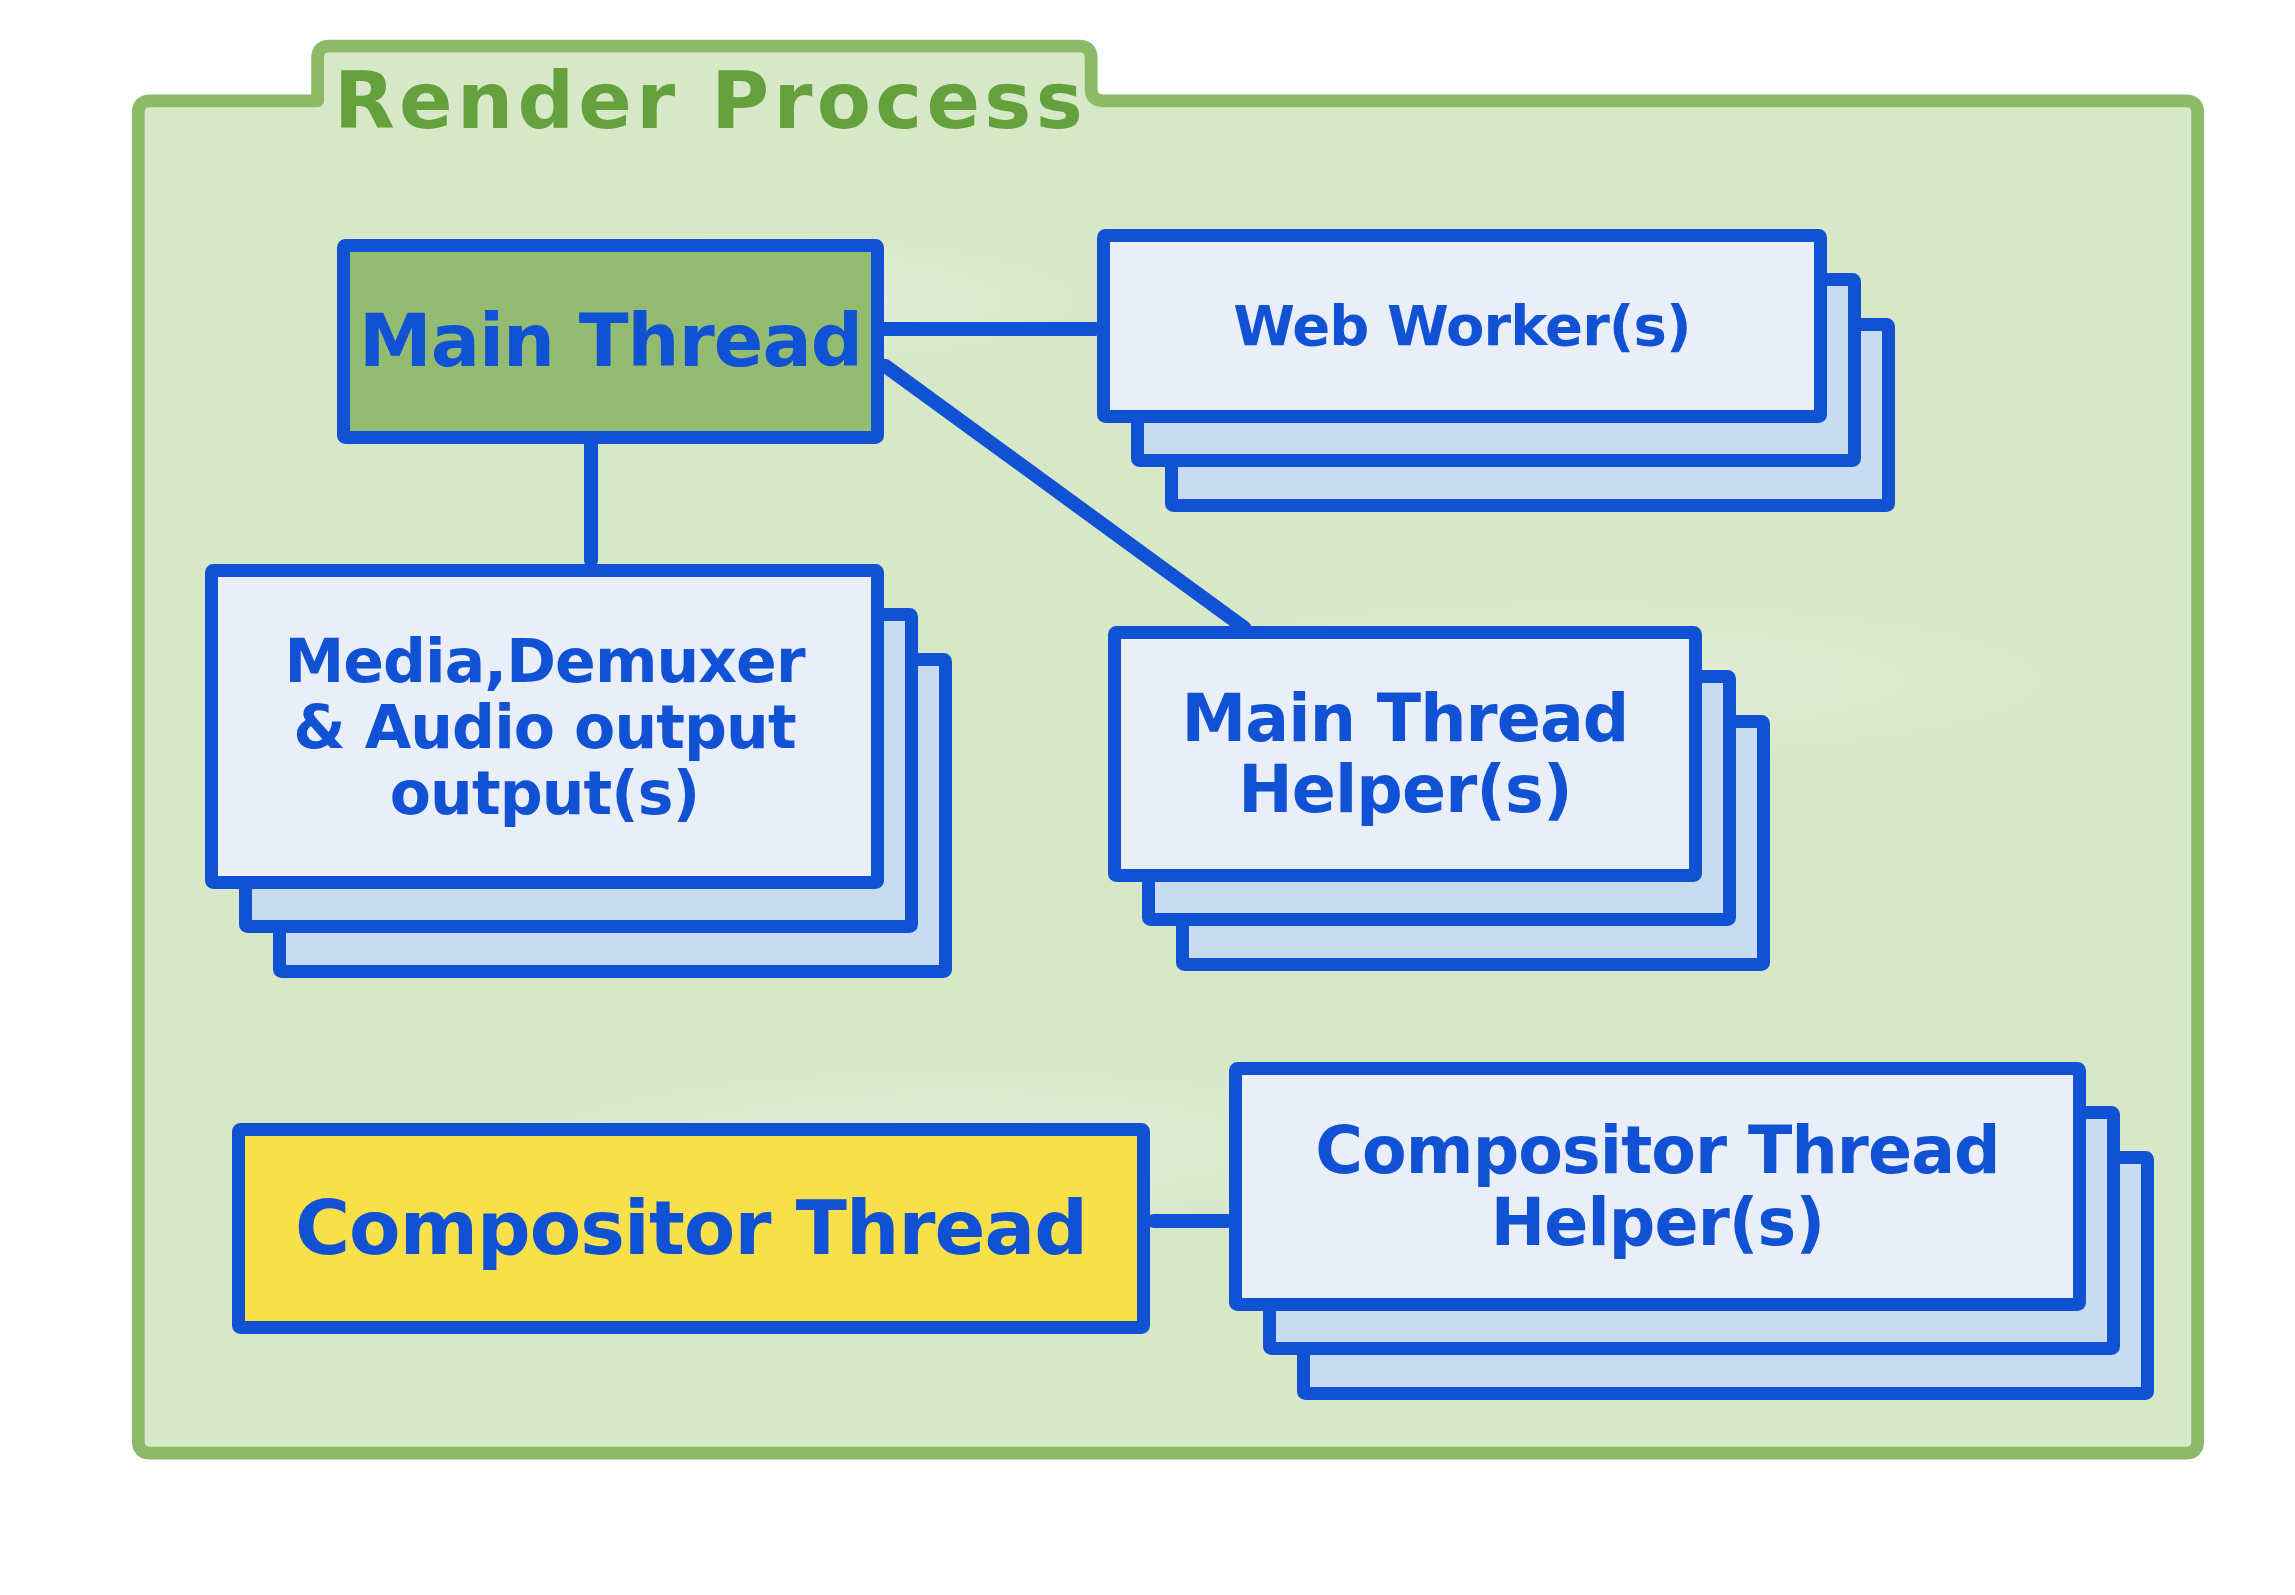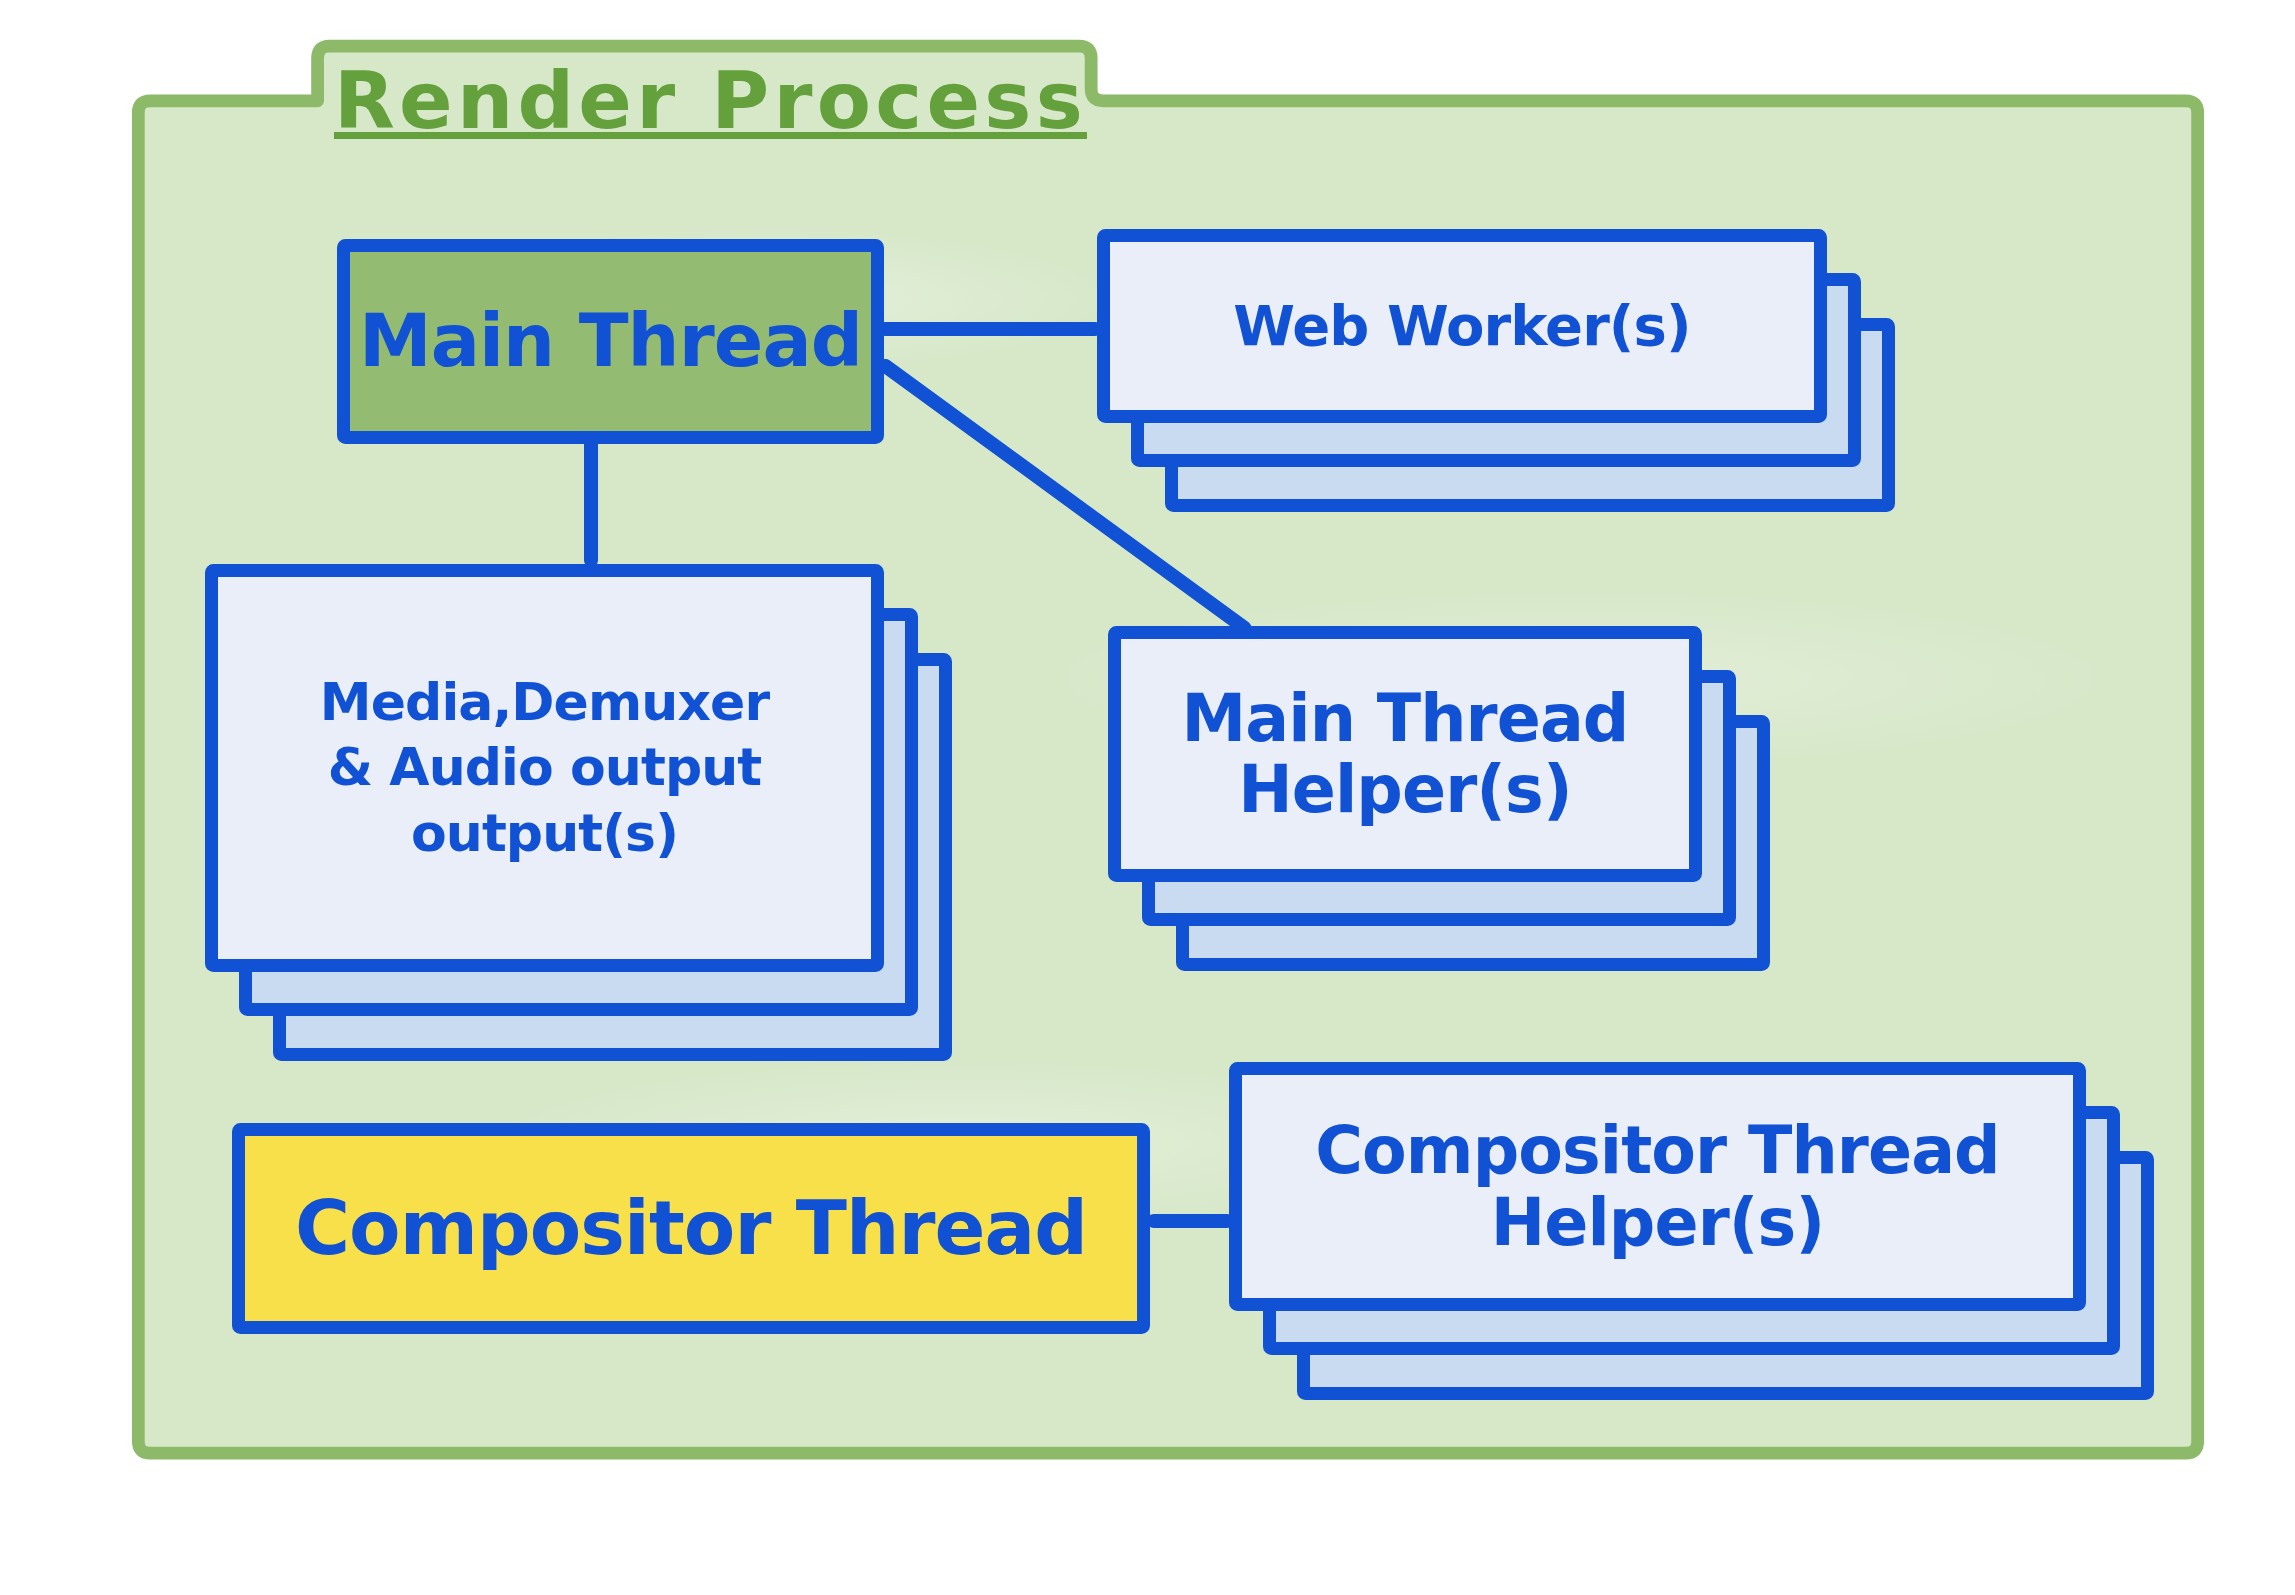--- a/index.html
+++ b/index.html
@@ -24,21 +24,21 @@
     position:absolute;left:138px;top:46px;width:2060px;height:1407px;
     background:
       radial-gradient(ellipse 512px 102px at 30% 18%, rgba(255,255,255,.35), rgba(255,255,255,0) 70%),
       radial-gradient(ellipse 769px 128px at 70% 45%, rgba(255,255,255,.28), rgba(255,255,255,0) 70%),
       radial-gradient(ellipse 683px 120px at 40% 78%, rgba(255,255,255,.30), rgba(255,255,255,0) 70%);
     pointer-events:none;
   }
   .title{
     position:absolute;left:329px;top:55px;width:763px;
     text-align:center;font-size:79px;font-weight:bold;letter-spacing:4.3px;
-    color:var(--title-green);white-space:nowrap;text-decoration:underline;
+    color:var(--title-green);white-space:nowrap;
   }
   
   .edge{position:absolute;background:var(--node-blue);border-radius:6.8px;}
   .edge-v{width:13.7px;}
   .edge-h{height:13.7px;}
   .edge-diag{height:13.7px;transform-origin:0 50%;}
   
   .node{
     position:absolute;border:13.7px solid var(--node-blue);border-radius:8.5px;
     display:flex;align-items:center;justify-content:center;text-align:center;
@@ -57,21 +57,21 @@
     background:var(--card-front);
     display:flex;flex-direction:column;align-items:center;justify-content:center;
     text-align:center;color:var(--node-blue);font-weight:bold;
   }
   .card .lbl{display:block;line-height:1.1;letter-spacing:-0.9px;white-space:nowrap;}
   .stack .back1{transform:translate(34px,44px);}
   .stack .back2{transform:translate(68px,89px);}
   .stack-webworkers{left:1097px;top:229px;}
   .stack-webworkers .card{left:0;top:0;width:730px;height:194px;font-size:56px;}
   .stack-media{left:205px;top:564px;}
-  .stack-media .card{left:0;top:0;width:679px;height:408px;font-size:52px;gap:8px;}
+  .stack-media .card{left:0;top:0;width:679px;height:325px;font-size:60px;}
   .stack-mthelpers{left:1108px;top:626px;}
   .stack-mthelpers .card{left:0;top:0;width:594px;height:256px;font-size:65px;}
   .stack-cthelpers{left:1229px;top:1062px;}
   .stack-cthelpers .card{left:0;top:0;width:857px;height:249px;font-size:65px;}
 </style>
 </head>
 <body>
 
 <svg class="folder-svg" viewBox="0 0 2688 1868" aria-hidden="true">
   <path d="M 162 1688

